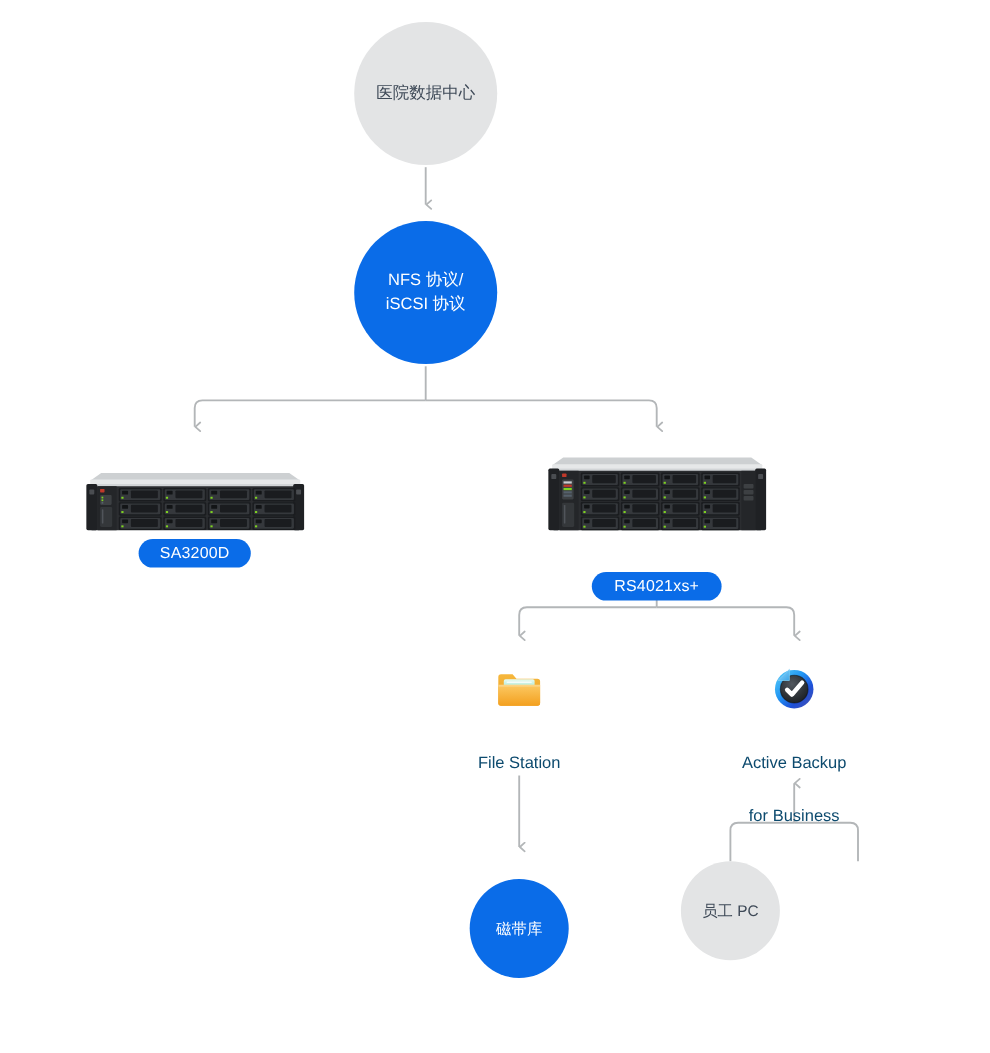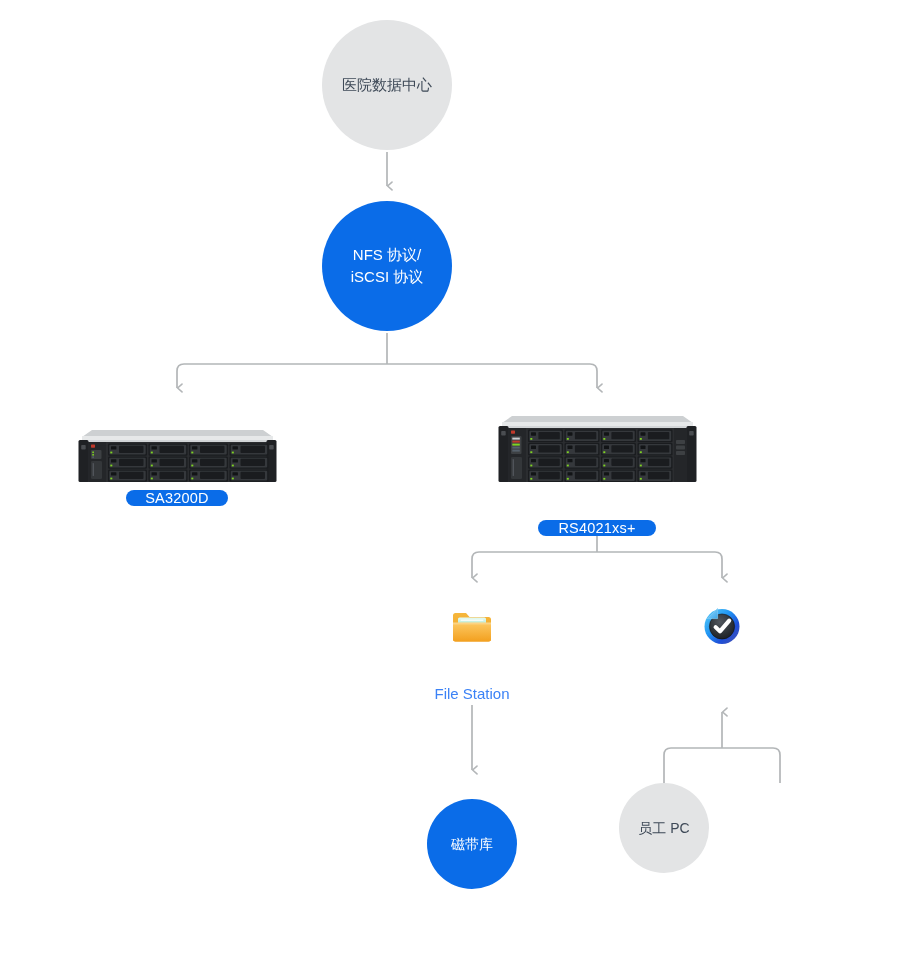--- a/index.html
+++ b/index.html
@@ -81,21 +81,21 @@
   
   .pill {
     position: absolute;
     background: #0a6ce8;
     color: #ffffff;
     border-radius: 999px;
     font-size: 14.5px;
     display: flex;
     align-items: center;
     justify-content: center;
-    height: 16px;
+    height: 26px;
     letter-spacing: .2px;
   }
   #pill-sa3200d { left: 126px; top: 490px; width: 102px; }
   #pill-rs4021  { left: 538px; top: 490px; width: 118px; margin-top: 30px; }
 
   
   .rack {
     position: absolute;
   }
 
@@ -107,21 +107,21 @@
   }
   .app-node .icon-wrap {
     height: 46px;
     display: flex;
     align-items: center;
     justify-content: center;
     margin-bottom: 9px;
   }
   .app-node .app-label {
     font-size: 15px;
-    color: #3b82f6;
+    color: #0c4a6e;
     line-height: 1.6;
     white-space: pre-line;
   }
   #app-filestation { left: 397px; top: 603px; }
   #app-activebackup { left: 647px; top: 603px; }
 </style>
 </head>
 <body>
 
 <div id="canvas">
@@ -443,20 +443,24 @@
 
         <circle cx="21" cy="20.5" r="12.6" fill="url(#abCore)"></circle>
         <circle cx="21" cy="20.5" r="12.6" fill="none" stroke="#0b0d10" stroke-width="1" opacity=".5"></circle>
 
         <path d="M14.6,21.1 L19,25.4 L28.2,14.6" fill="none" stroke="#ffffff" stroke-width="4.1" stroke-linecap="round" stroke-linejoin="round"></path>
 
         <path d="M16.6,2.6 L16.6,12.6 L6.2,12.6 Z" fill="url(#abArrow)"></path>
         <path d="M16.6,2.6 L16.6,12.6 L6.2,12.6 Z" fill="none" stroke="#7fcdf5" stroke-width="0.7"></path>
       </svg>
     </div>
+    <div class="app-label">
+      <span>Active Backup</span><br>
+      <span>for Business</span>
+    </div>
   </div>
 
   <div class="node-circle circle-blue" id="node-tape">
     <span class="label">磁带库</span>
   </div>
 
   <div class="node-circle circle-gray" id="node-staffpc">
     <span class="label">员工 PC</span>
   </div>
 

